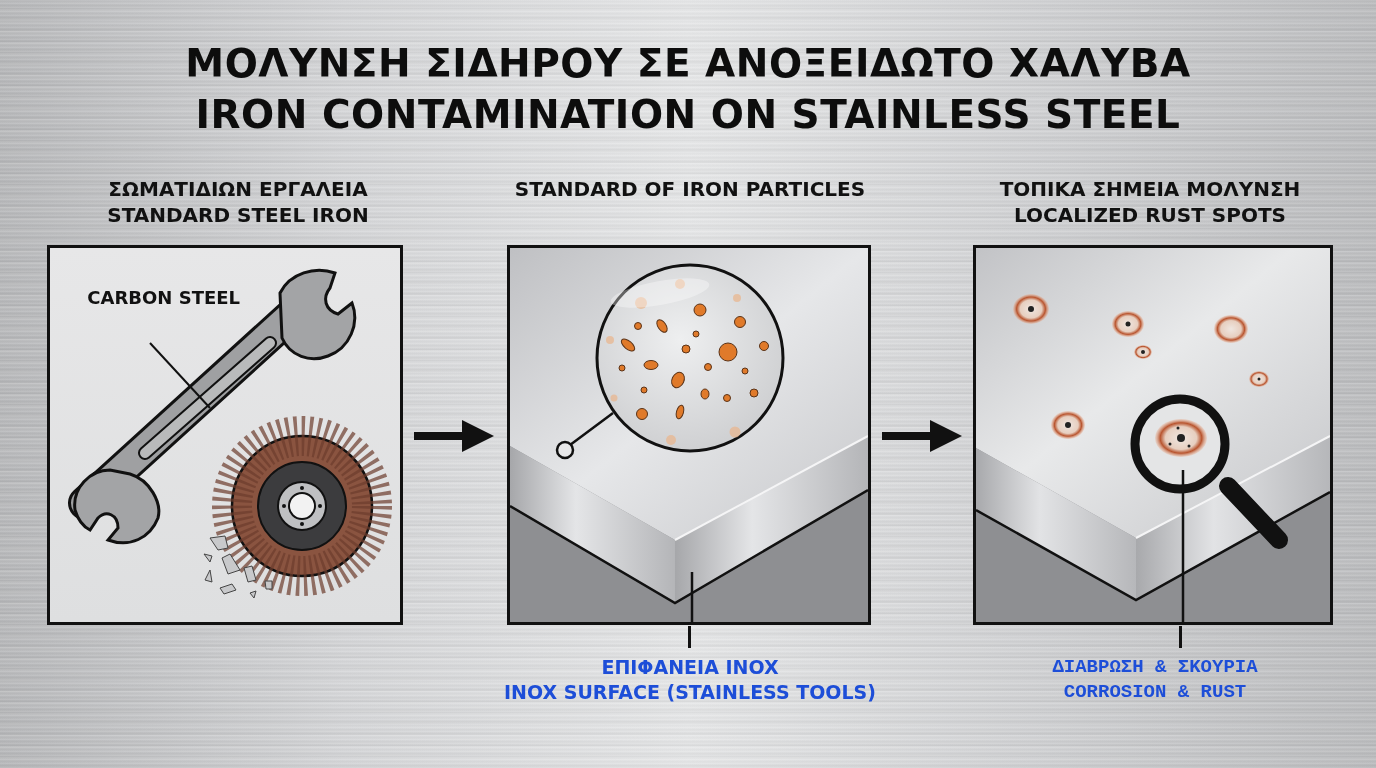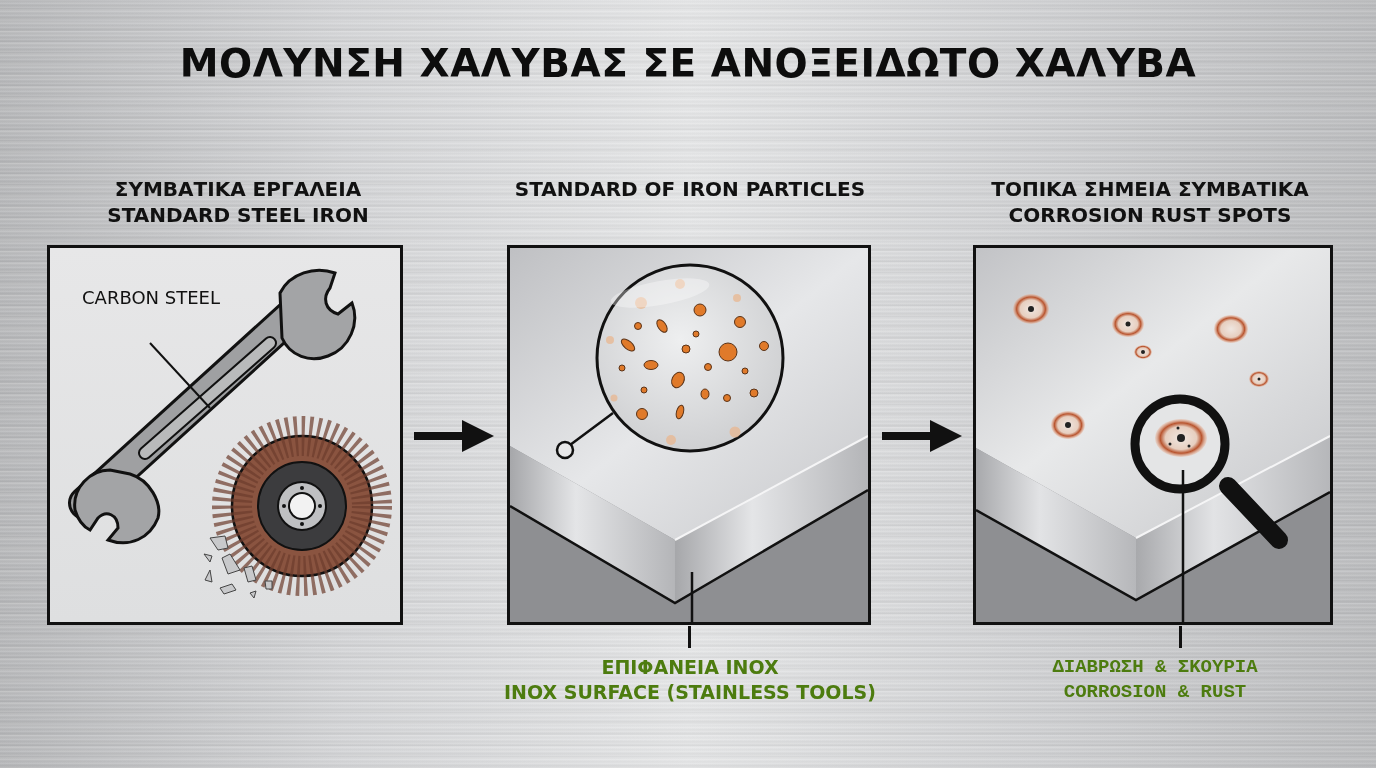--- a/index.html
+++ b/index.html
@@ -22,47 +22,48 @@
     position: absolute; text-align: center; font-weight: bold;
     font-size: 20px; line-height: 26px; color: #111;
   }
   .panel {
     position: absolute; border: 3px solid #111; overflow: hidden;
   }
   .panel svg { position: absolute; left: 0; top: 0; }
   .arrow { position: absolute; }
   .caption {
     position: absolute; text-align: center; font-weight: bold;
-    font-size: 19px; line-height: 25px; color: #4d7c0f;
+    font-size: 19px; line-height: 25px; color: #1d4ed8;
   }
   .callout-label {
-    position: absolute; font-weight: normal; font-size: 18px; line-height: 25px;
-    text-align: center; color: #111;
+    position: absolute; font-weight: bold; font-size: 18px; line-height: 25px;
+    text-align: right; color: #111;
   }
   .leader { position: absolute; background: #111; }
 </style>
 </head>
 <body>
 
 <div class="title">
-  <div>ΜΟΛΥΝΣΗ ΧΑΛΥΒΑΣ ΣΕ ΑΝΟΞΕΙΔΩΤΟ ΧΑΛΥΒΑ</div>
+  <div>ΜΟΛΥΝΣΗ ΣΙΔΗΡΟΥ ΣΕ ΑΝΟΞΕΙΔΩΤΟ ΧΑΛΥΒΑ</div>
+  <div>IRON CONTAMINATION ON STAINLESS STEEL</div>
 </div>
 
 <div class="step-head" style="left:48px; top:176px; width:380px;">
-  <div>ΣΥΜΒΑΤΙΚΑ ΕΡΓΑΛΕΙΑ</div>
+  <div>ΣΩΜΑΤΙΔΙΩΝ ΕΡΓΑΛΕΙΑ</div>
   <div>STANDARD STEEL IRON</div>
 </div>
 
 <div class="step-head" style="left:480px; top:176px; width:420px;">
   <div>STANDARD OF IRON PARTICLES</div>
 </div>
 
 <div class="step-head" style="left:960px; top:176px; width:380px;">
-  <div>ΤΟΠΙΚΑ ΣΗΜΕΙΑ ΣΥΜΒΑΤΙΚΑ</div>
-  <div>CORROSION RUST SPOTS</div>
+  <div>ΤΟΠΙΚΑ ΣΗΜΕΙΑ ΜΟΛΥΝΣΗ</div>
+  <div>LOCALIZED RUST SPOTS</div>
 </div>
 
 <div class="panel" style="left:47px; top:245px; width:356px; height:380px; background:linear-gradient(180deg,#e7e7e8 0%,#dedfe0 100%);">
   <svg width="350" height="374" viewBox="0 0 350 374">
 
     <g>
       <path d="M35 255 L255 55" stroke="#111" stroke-width="34" stroke-linecap="round"></path>
       <path d="M35 255 L255 55" stroke="#9fa0a2" stroke-width="28" stroke-linecap="round"></path>
       <path d="M95 205 L220 95" stroke="#111" stroke-width="14" stroke-linecap="round"></path>
       <path d="M95 205 L220 95" stroke="#b9babb" stroke-width="10" stroke-linecap="round"></path>

